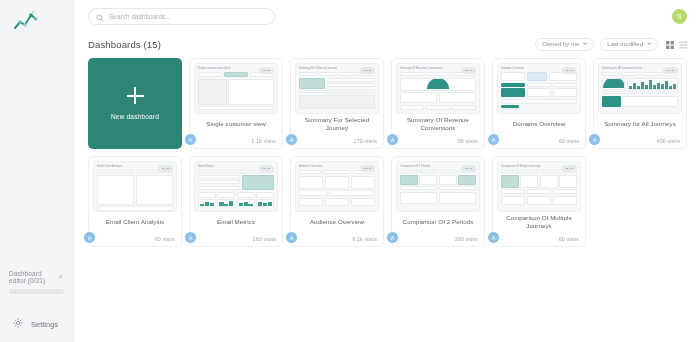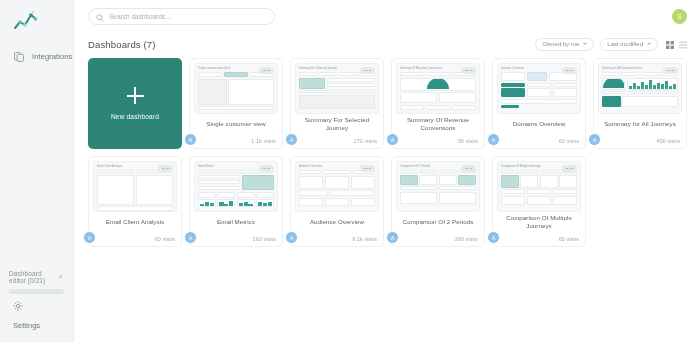--- a/index.html
+++ b/index.html
@@ -34,22 +34,22 @@
 
   .editor-box { position: absolute; left: 0; right: 0; bottom: 48px; padding: 0 9px; }
   .editor-head { display: flex; align-items: center; justify-content: space-between; }
   .editor-title { font-size: 6.5px; color: #8a9193; letter-spacing: .1px; }
   .editor-close { font-size: 8px; color: #b3b9ba; line-height: 1; padding: 0 1px; }
   .progress { margin-top: 5px; height: 5px; border-radius: 3px; background: #e3e6e7; width: 100%; }
   .progress > i { display: block; height: 100%; border-radius: 3px; background: #2e9287; }
 
   .settings-row {
     position: absolute; left: 0; right: 0; bottom: 12px;
-    display: flex; align-items: flex-start; gap: 8px; padding-left: 13px;
-    font-size: 7.5px; color: #6e7679; flex-direction: column;
+    display: flex; align-items: center; gap: 8px; padding-left: 13px;
+    font-size: 7.5px; color: #6e7679;
   }
 
   
   .main { flex: 1; height: 342px; background: #fff; display: flex; flex-direction: column; }
 
   .topbar {
     height: 33px; flex: 0 0 33px;
     display: flex; align-items: center;
     padding: 0 13px 0 14px;
     background: #fff;
@@ -173,29 +173,20 @@
         <polyline points="2,18 7,12 12,15 18,5 23,9" fill="none" stroke="#2e9287" stroke-width="2" stroke-linecap="round" stroke-linejoin="round"></polyline>
         <circle cx="7" cy="12" r="1.8" fill="#6fbfb2"></circle>
         <circle cx="12" cy="15" r="1.8" fill="#9ad3c9"></circle>
         <circle cx="18" cy="5" r="1.8" fill="#2e9287"></circle>
         <circle cx="22.5" cy="9" r="1.8" fill="#6fbfb2"></circle>
         <path d="M19 2 L21 2 M20 1 L20 3" stroke="#9ad3c9" stroke-width=".9"></path>
       </svg>
     </div>
 
     <nav class="nav">
-      <div class="nav-item">
-        <span class="nav-ico">
-          <svg width="10" height="10" viewBox="0 0 10 10">
-            <rect x="0.6" y="0.6" width="6" height="7.4" rx="1" fill="none" stroke="#9aa1a3" stroke-width="1"></rect>
-            <rect x="3.2" y="2.3" width="6.2" height="7.1" rx="1" fill="#f4f5f6" stroke="#9aa1a3" stroke-width="1"></rect>
-          </svg>
-        </span>
-        <span>Integrations</span>
-      </div>
     </nav>
 
     <div class="editor-box">
       <div class="editor-head">
         <span class="editor-title">Dashboard editor (0/21)</span>
         <span class="editor-close">×</span>
       </div>
       <div class="progress">
           <i id="prog" style="width: 0%;"></i>
         </div>
@@ -232,21 +223,21 @@
           </svg>
         </span>
         <input type="text" placeholder="Search dashboards..." style="">
       </div>
       <div class="avatar-top">
         <span>S</span>
       </div>
     </div>
 
     <div class="headrow">
-      <div class="page-title">Dashboards (7)</div>
+      <div class="page-title">Dashboards (15)</div>
       <div class="head-tools">
         <div class="drop">
           <span>Owned by me</span>
           <span class="caret"></span>
         </div>
         <div class="drop">
           <span>Last modified</span>
           <span class="caret"></span>
         </div>
         <div class="viewtog">

